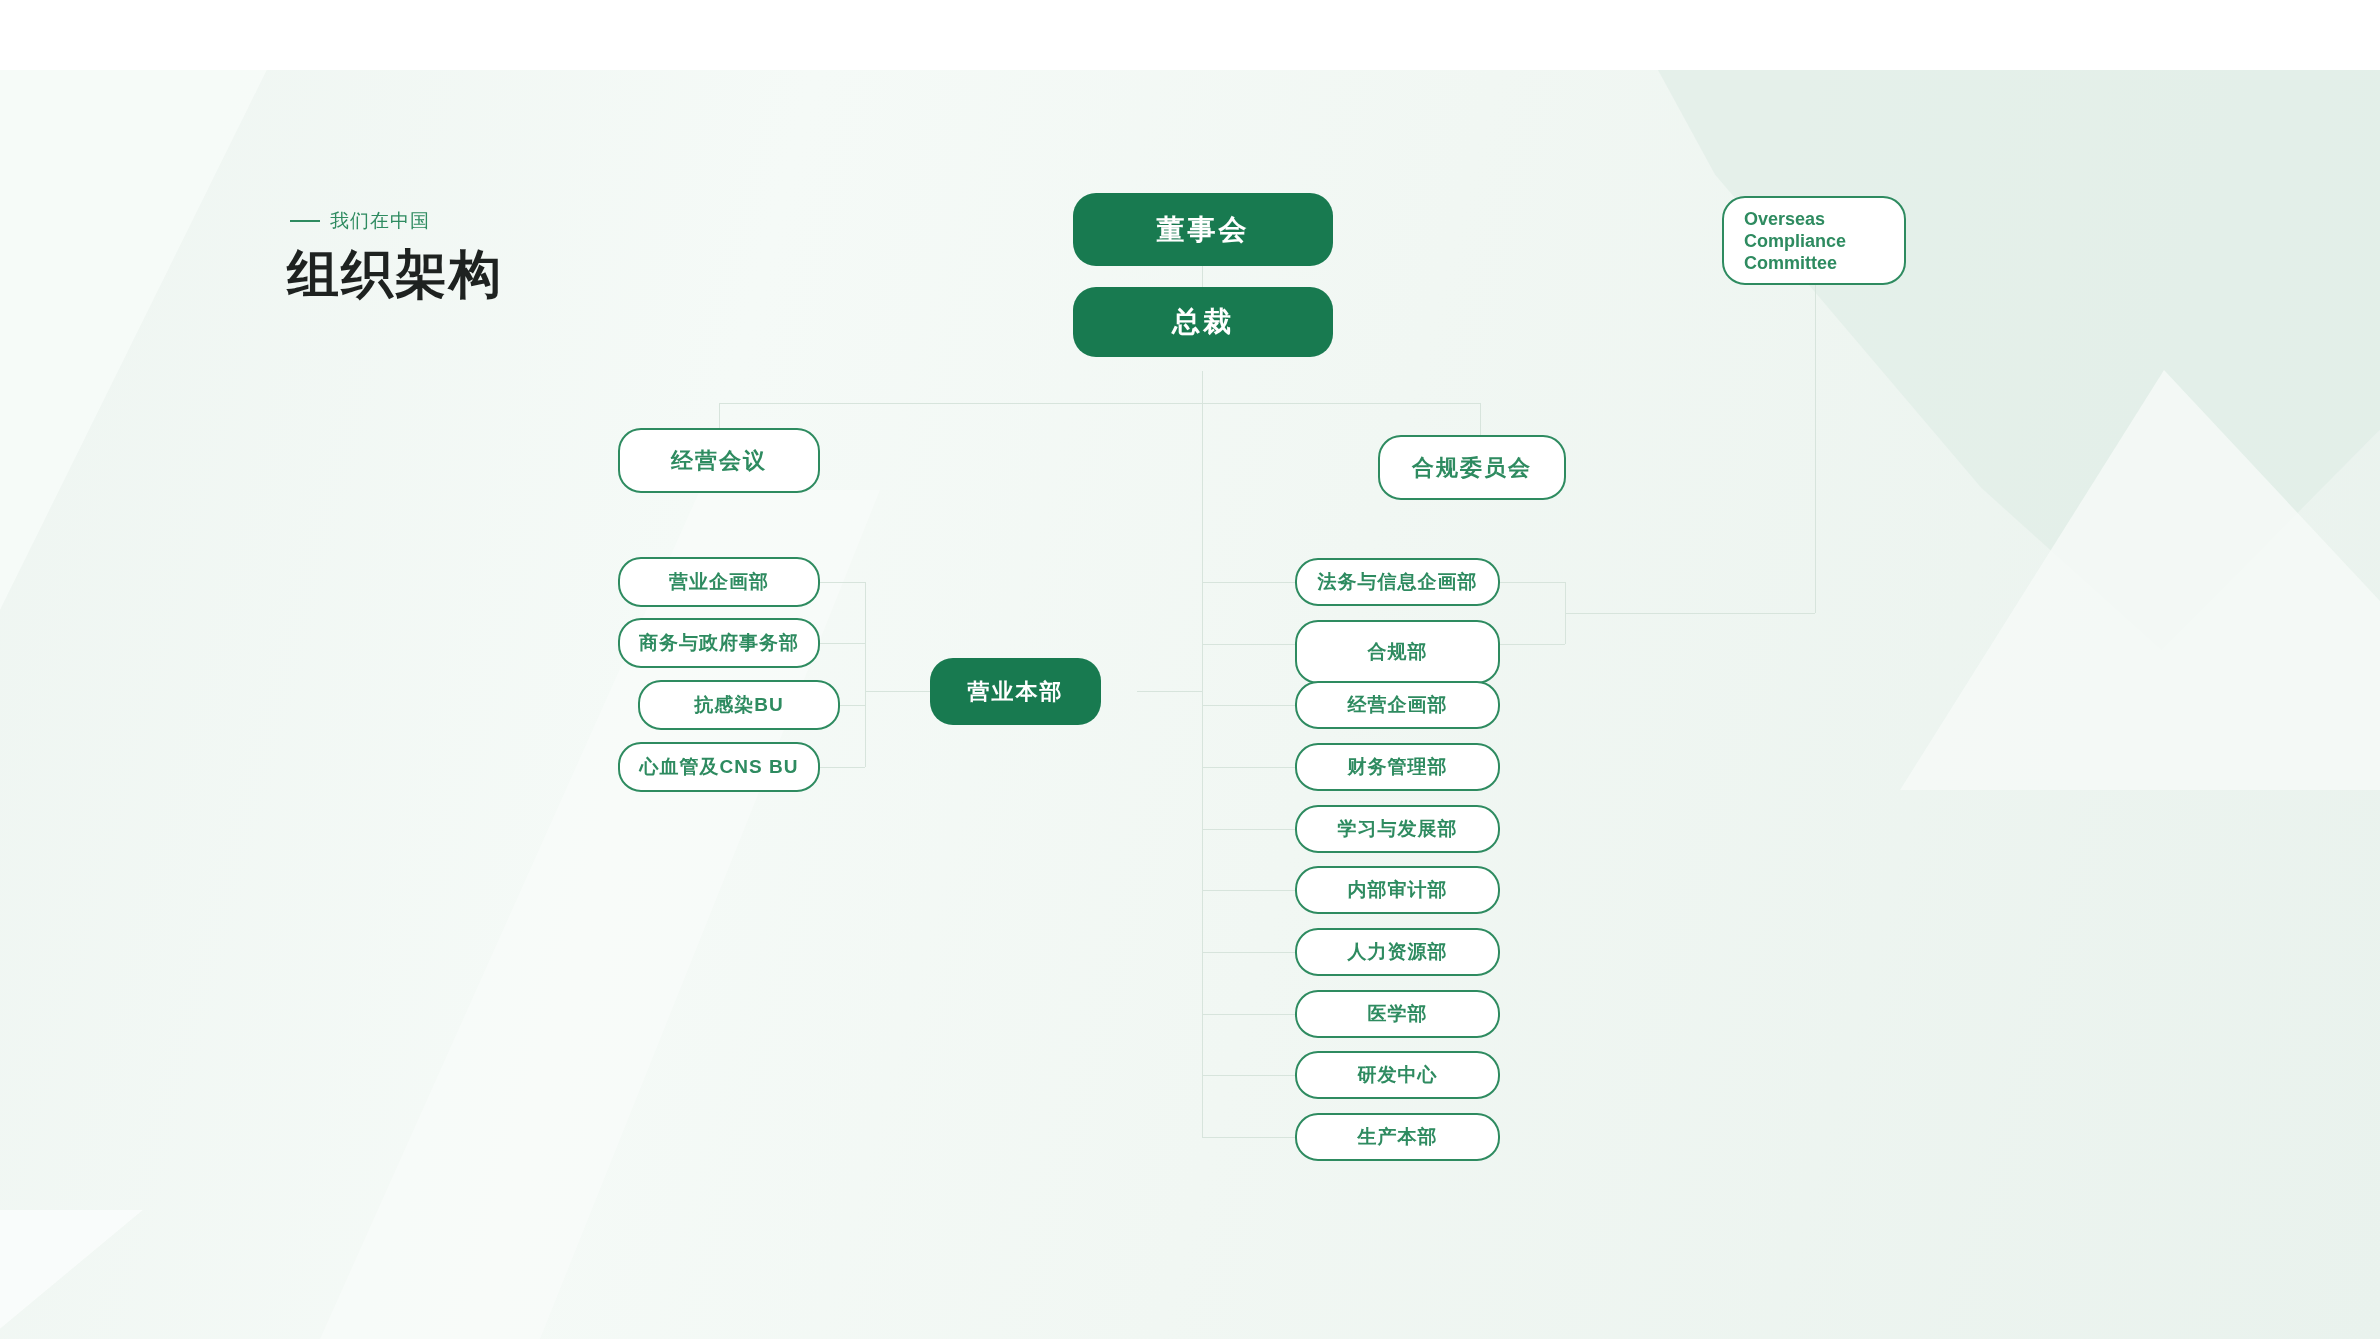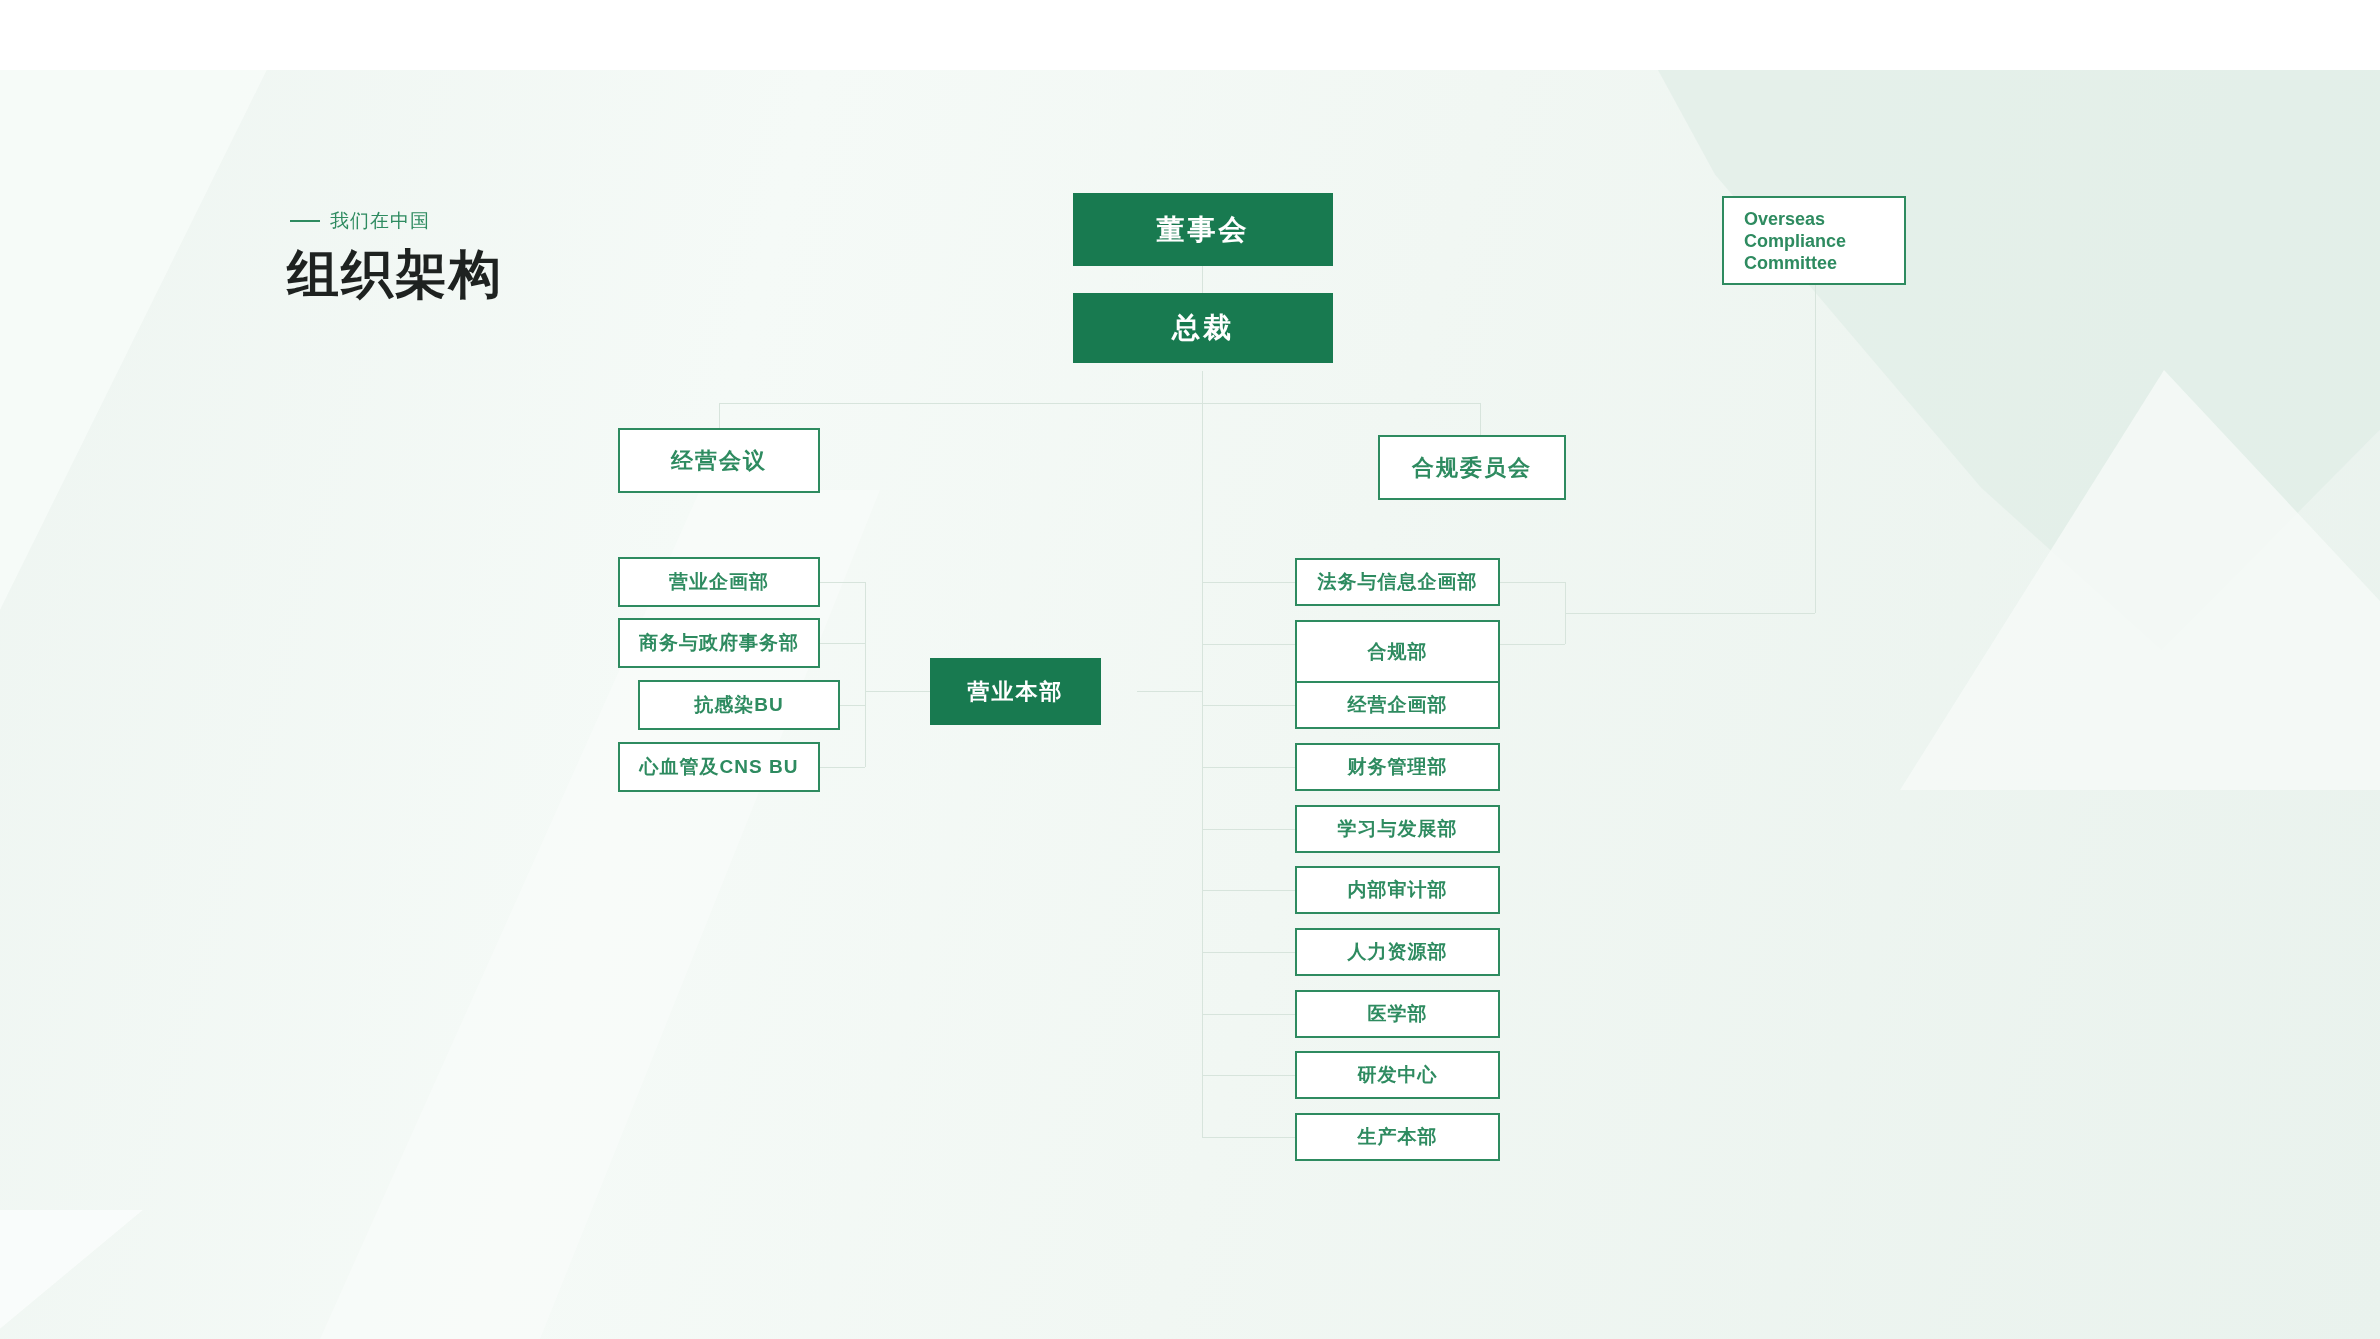--- a/index.html
+++ b/index.html
@@ -47,21 +47,21 @@
 
   
   .eyebrow { position:absolute; left:290px; top:208px; display:flex; align-items:center; z-index:5; }
   .eyebrow-dash { width:30px; height:2px; background:#2e8b60; margin-right:10px; }
   .eyebrow-text { color:#2e8b60; font-size:19px; font-weight:500; letter-spacing:1px; }
   .page-title { position:absolute; left:287px; top:240px; font-size:52px; font-weight:700; color:#1e2220; letter-spacing:2px; z-index:5; }
 
   
   .node {
     position:absolute; display:flex; align-items:center; justify-content:center;
-    text-align:center; z-index:4;
+    text-align:center; z-index:4;border-radius:23px;
   }
   .node.fill {
     background:#187a50; color:#ffffff; font-weight:700; letter-spacing:3px;
   }
   .node.outline {
     background:#ffffff; border:2px solid #2e8b60; color:#2e8b60; font-weight:700;
   }
   .node.big { font-size:28px; }
   .node.mid { font-size:22px; letter-spacing:2px; }
   .node.dept { font-size:19px; font-weight:600; letter-spacing:1px; }
@@ -121,21 +121,21 @@
 
 <div class="line" style="left:1500px;top:582px;width:65px;height:1px;"></div>
 <div class="line" style="left:1500px;top:644px;width:65px;height:1px;"></div>
 <div class="line" style="left:1565px;top:582px;width:1px;height:62px;"></div>
 <div class="line" style="left:1565px;top:613px;width:250px;height:1px;"></div>
 <div class="line" style="left:1815px;top:285px;width:1px;height:328px;"></div>
 
 <div class="node fill big" style="left:1073px;top:193px;width:260px;height:73px;">
   <span>董事会</span>
 </div>
-<div class="node fill big" style="left:1073px;top:293px;width:260px;height:70px;">
+<div class="node fill big" style="left:1073px;top:287px;width:260px;height:70px;">
   <span>总裁</span>
 </div>
 <div class="node outline mid" style="left:618px;top:428px;width:202px;height:65px;">
   <span>经营会议</span>
 </div>
 <div class="node outline mid" style="left:1378px;top:435px;width:188px;height:65px;">
   <span>合规委员会</span>
 </div>
 <div class="node fill mid" style="left:930px;top:658px;width:171px;height:67px;">
   <span>营业本部</span>

